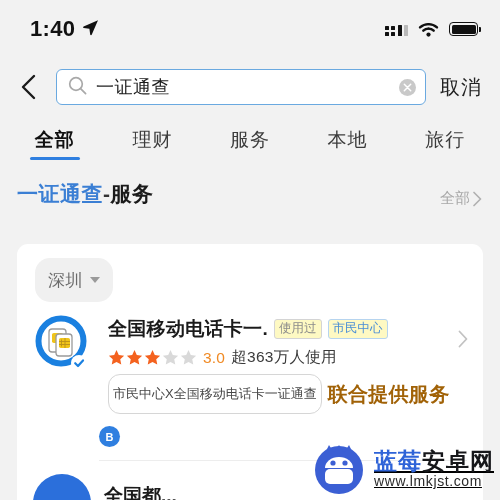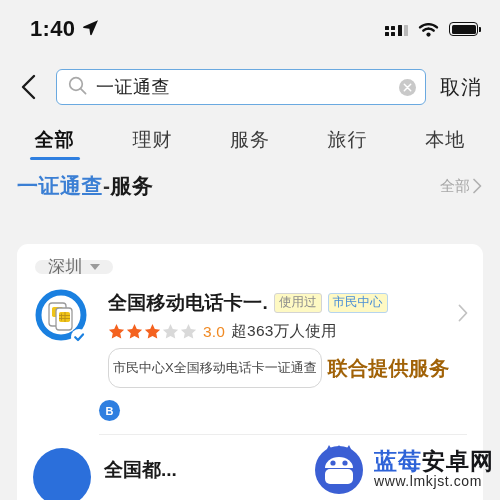--- a/index.html
+++ b/index.html
@@ -48,32 +48,32 @@
 
   
   .tabs { height:48px; display:flex; align-items:center; background:#f2f2f2; padding:0 6px; }
   .tab { flex:1 1 0; text-align:center; position:relative; height:100%;
          display:flex; flex-direction:column; align-items:center; justify-content:center; }
   .tab span.lab { font-size:19px; color:#3c3c3c; letter-spacing:1px; }
   .tab.active span.lab { color:#111; font-weight:700; }
   .tab .underline { position:absolute; bottom:4px; width:50px; height:3.5px; border-radius:2px; background:#2f7fe0; }
 
   
-  .sec-head { height:44px; display:flex; align-items:center; justify-content:space-between;
+  .sec-head { height:44px; display:flex; align-items:flex-end; justify-content:space-between;
               padding:0 17px 0 17px; background:#f2f2f2; }
   .sec-title { font-size:21px; font-weight:700; color:#1a1a1a; letter-spacing:.5px; }
   .sec-title .kw { color:#3b7fd4; }
   .sec-title .sep { color:#333; font-weight:700; }
   .sec-more { display:flex; align-items:center; gap:2px; font-size:15px; color:#a8a8a8; }
 
   
   .card { position:absolute; left:17px; right:17px; top:244px; bottom:-14px;
           background:#fff; border-radius:11px; overflow:hidden; }
   .city-row { padding:14px 0 0 18px; }
-  .city-chip { display:inline-flex; align-items:center; gap:7px; height:14px; padding:0 13px;
+  .city-chip { display:inline-flex; align-items:center; gap:7px; height:44px; padding:0 13px;
      background:#f0f0f0; border-radius:15px; font-size:17px; color:#6b6b6b; letter-spacing:.5px; }
   .caret { width:0; height:0; border-left:5px solid transparent; border-right:5px solid transparent;
            border-top:6px solid #9a9a9a; }
 
   .item { display:flex; padding:12px 14px 0 16px; gap:13px; position:relative; }
   .app-icon { flex:0 0 auto; width:62px; height:62px; position:relative; }
   .item-body { flex:1 1 auto; min-width:0; padding-top:2px; }
   .title-row { display:flex; align-items:center; gap:6px; }
   .app-title { font-size:19px; font-weight:700; color:#1b1b1b; letter-spacing:.3px;
      white-space:nowrap; overflow:hidden; max-width:160px; }
@@ -98,21 +98,21 @@
   .promo-txt { font-size:16px; color:#6f6f6f; letter-spacing:.4px; white-space:nowrap; overflow:hidden; }
   .divider { height:1px; background:#ededed; margin:0 16px 0 82px; }
 
   .item2 { display:flex; padding:13px 14px 0 16px; gap:13px; }
   .app-icon2 { flex:0 0 auto; width:58px; height:58px; border-radius:50%; background:#2b6fdb; }
   .app-title2 { font-size:19px; font-weight:700; color:#1b1b1b; padding-top:9px; white-space:nowrap; }
 
   
   .wm { position:absolute; right:6px; bottom:4px; display:flex; align-items:center; gap:8px; }
   .wm-bot { width:54px; height:54px; flex:0 0 auto; }
-  .wm-txt { display:flex; flex-direction:column; gap:1px; }
+  .wm-txt { display:flex; flex-direction:column; gap:1px;text-decoration:underline; }
   .wm-name { font-size:23px; font-weight:700; letter-spacing:1px; line-height:1; }
   .wm-name .b1 { color:#2e63d8; }
   .wm-name .b2 { color:#16171a; }
   .wm-url { font-size:14px; color:#2b2b2b; letter-spacing:.6px; line-height:1; }
 </style>
 </head>
 <body>
 
 <div class="phone">
 
@@ -185,24 +185,24 @@
       <span class="lab">全部</span>
       <span class="underline"></span>
     </div>
     <div class="tab">
       <span class="lab">理财</span>
     </div>
     <div class="tab">
       <span class="lab">服务</span>
     </div>
     <div class="tab">
+      <span class="lab">本地</span>
+    </div>
+    <div class="tab">
       <span class="lab">旅行</span>
-    </div>
-    <div class="tab">
-      <span class="lab">本地</span>
     </div>
   </div>
 
   <div class="sec-head">
     <div class="sec-title">
       <span class="kw">一证通查</span><span class="sep">-</span><span>服务</span>
     </div>
     <div class="sec-more">
       <span>全部</span>
       <svg width="11" height="16" viewBox="0 0 11 16">

